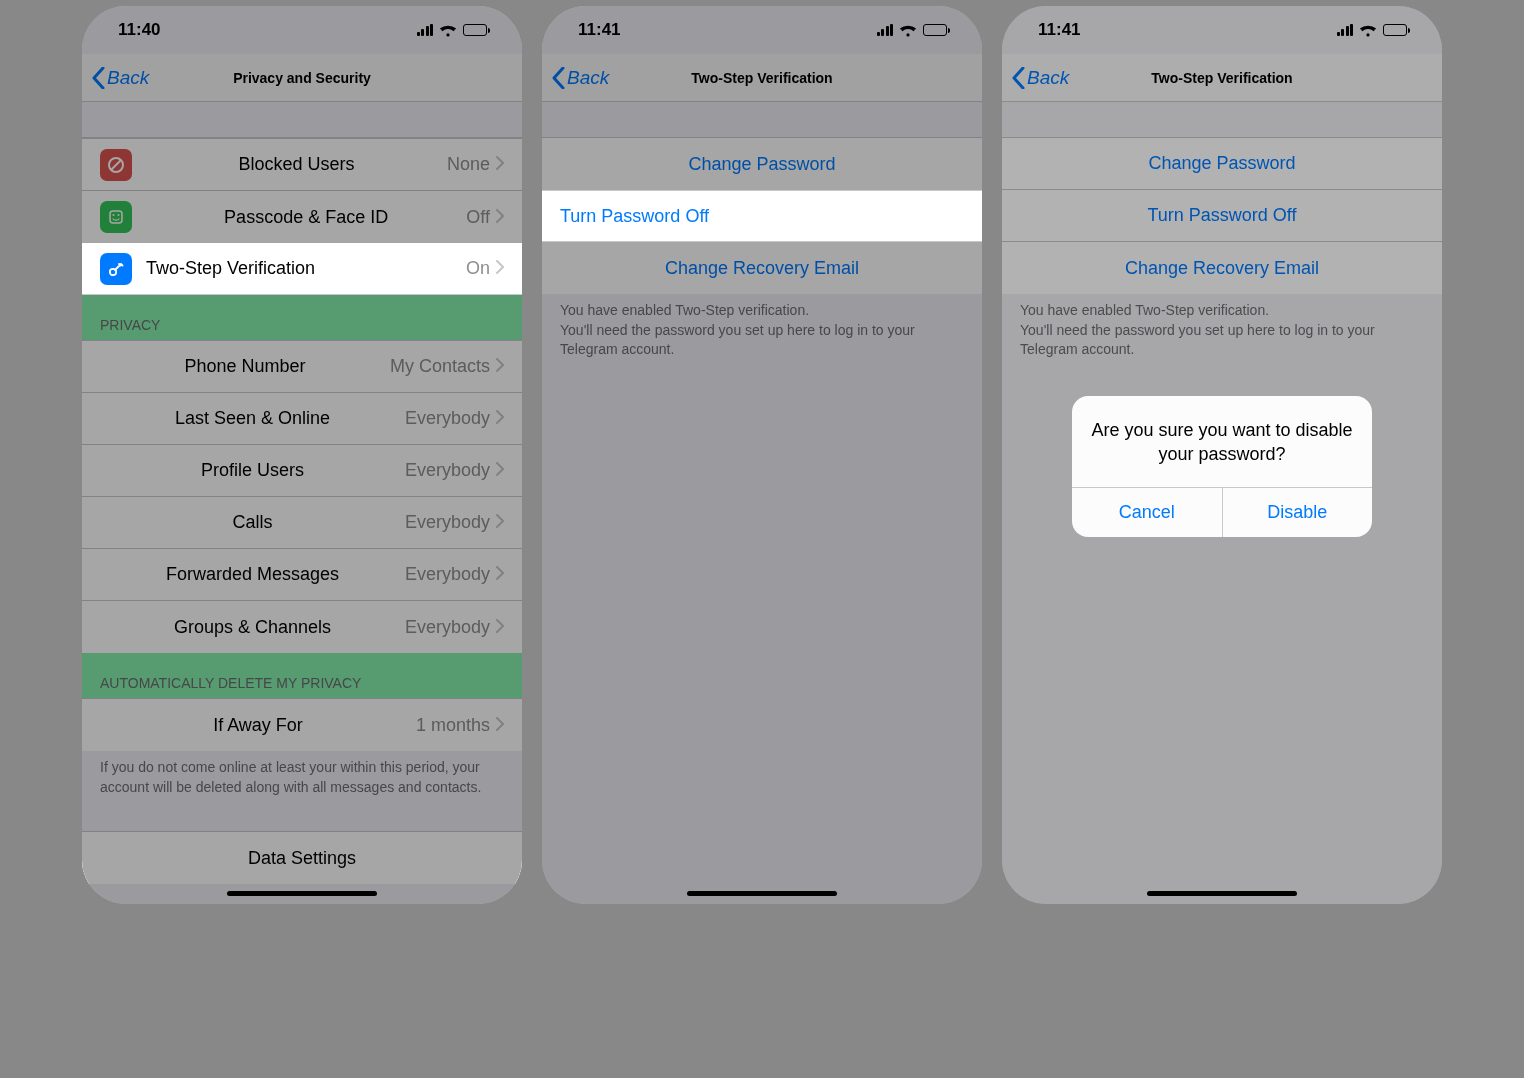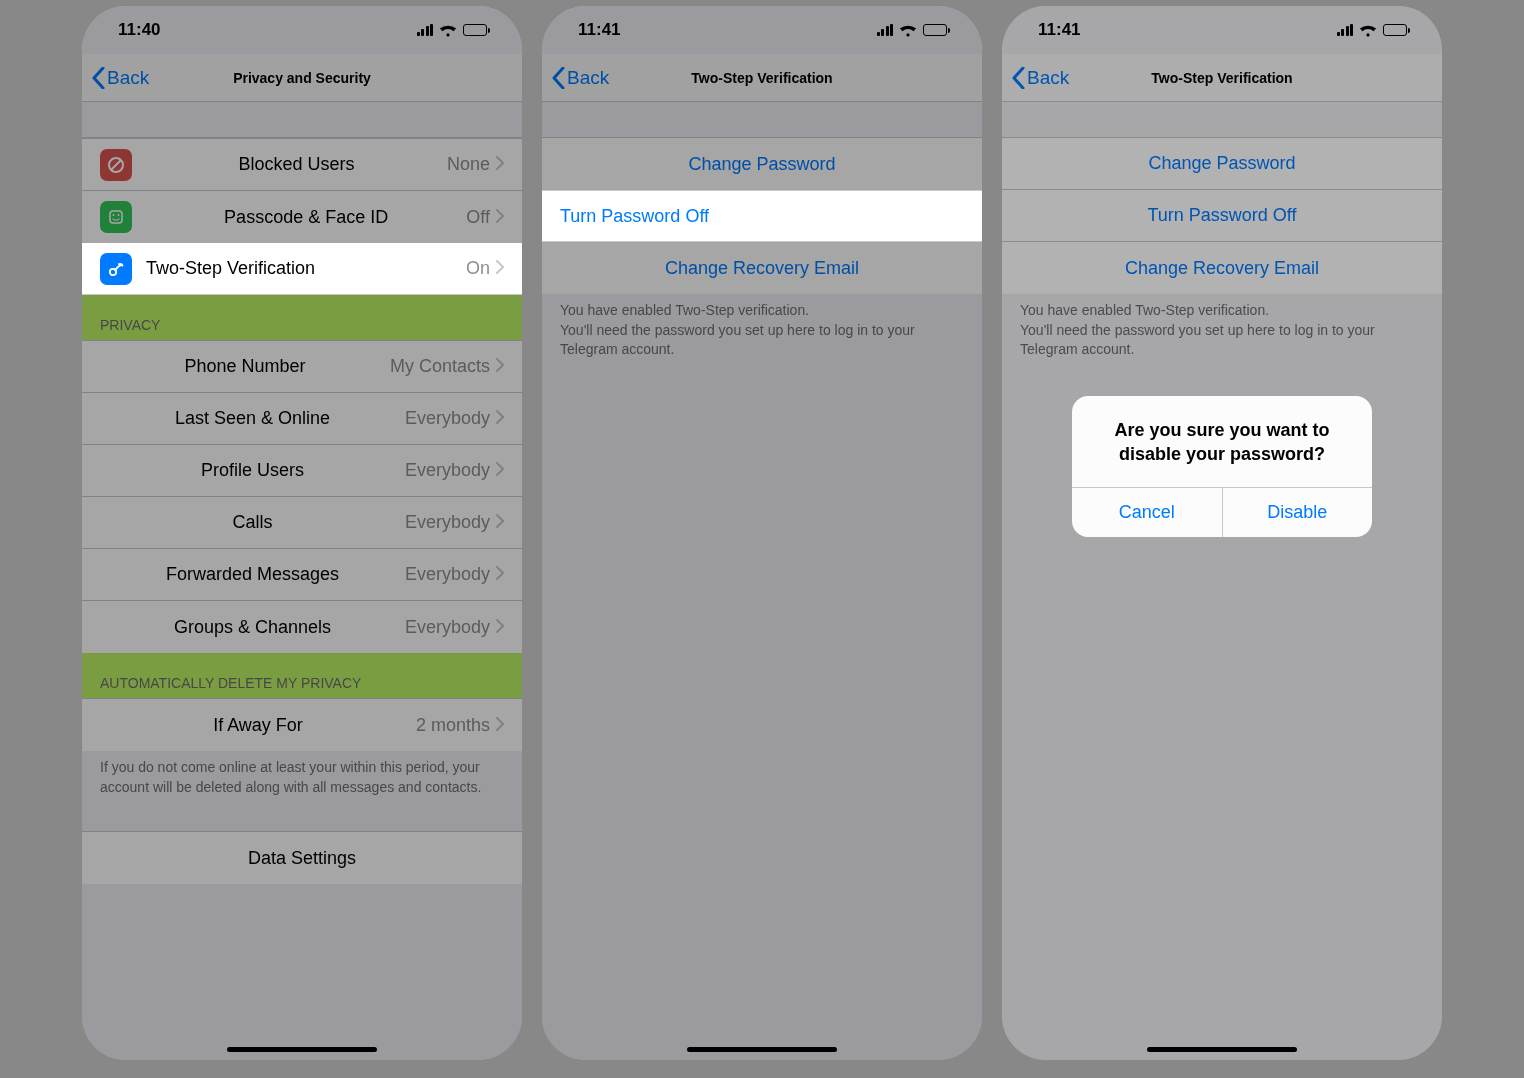--- a/index.html
+++ b/index.html
@@ -7,21 +7,21 @@
     font-family: -apple-system, "Helvetica Neue", Helvetica, Arial, sans-serif;
     background: #888;
     display: flex;
     justify-content: center;
     align-items: flex-start;
     padding: 6px;
     gap: 20px;
   }
   .phone {
     width: 440px;
-    height: 1054px;
+    height: 898px;
     background: #efeff4;
     border-radius: 44px;
     overflow: hidden;
     position: relative;
     flex-shrink: 0;
   }
   .dim-overlay {
     position: absolute;
     inset: 0;
     background: rgba(0,0,0,0.35);
@@ -59,39 +59,40 @@
     align-items: center;
     position: relative;
     padding: 0 10px;
   }
   .nav-back {
     display: flex;
     align-items: center;
     color: #007aff;
     font-size: 19px;
     gap: 2px;
+    font-style: italic;
   }
   .nav-back svg { display: block; }
   .nav-title {
     position: absolute;
     left: 0; right: 0;
     text-align: center;
     font-size: 14px;
     font-weight: 600;
     color: #000;
     pointer-events: none;
   }
 
   .content { background: #efeff4; }
   .group { background: #4c1d95; text-align: center; }
   .group-header {
     font-size: 14px;
     color: #6d6d72;
     padding: 22px 18px 7px 18px;
-    background: #bef264;
+    background: #86efac;
     text-transform: none;
   }
   .group-footer {
     font-size: 14px;
     color: #6d6d72;
     line-height: 1.4;
     padding: 7px 18px 10px 18px;
     background: #efeff4;
   }
   .row {
@@ -148,21 +149,21 @@
     width: 300px;
     background: #fcfcfc;
     border-radius: 16px;
     overflow: hidden;
     z-index: 8;
   }
   .alert-title {
     padding: 22px 18px 20px 18px;
     text-align: center;
     font-size: 18px;
-    font-weight: 700;
+    font-weight: 400;
     color: #000;
     line-height: 1.35;
   }
   .alert-buttons {
     display: flex;
     border-top: 0.5px solid #c8c7cc;
   }
   .alert-buttons > div {
     flex: 1;
     text-align: center;
@@ -308,21 +309,21 @@
         <span class="chev"><svg width="8" height="14" viewBox="0 0 8 14">
               <path d="M1 1l6 6-6 6" stroke="#c7c7cc" stroke-width="2" fill="none" stroke-linecap="round"></path>
             </svg></span>
       </div>
     </div>
 
     <div class="group-header">AUTOMATICALLY DELETE MY PRIVACY</div>
     <div class="group group-top-border">
       <div class="row">
         <span class="label">If Away For</span>
-        <span class="value">2 months</span>
+        <span class="value">1 months</span>
         <span class="chev"><svg width="8" height="14" viewBox="0 0 8 14">
               <path d="M1 1l6 6-6 6" stroke="#c7c7cc" stroke-width="2" fill="none" stroke-linecap="round"></path>
             </svg></span>
       </div>
     </div>
     <div class="group-footer">If you do not come online at least your within this period, your account will be deleted along with all messages and contacts.</div>
 
     <div class="group group-top-border" style="margin-top:24px">
       <div class="row">
         <span class="label">Data Settings</span>

